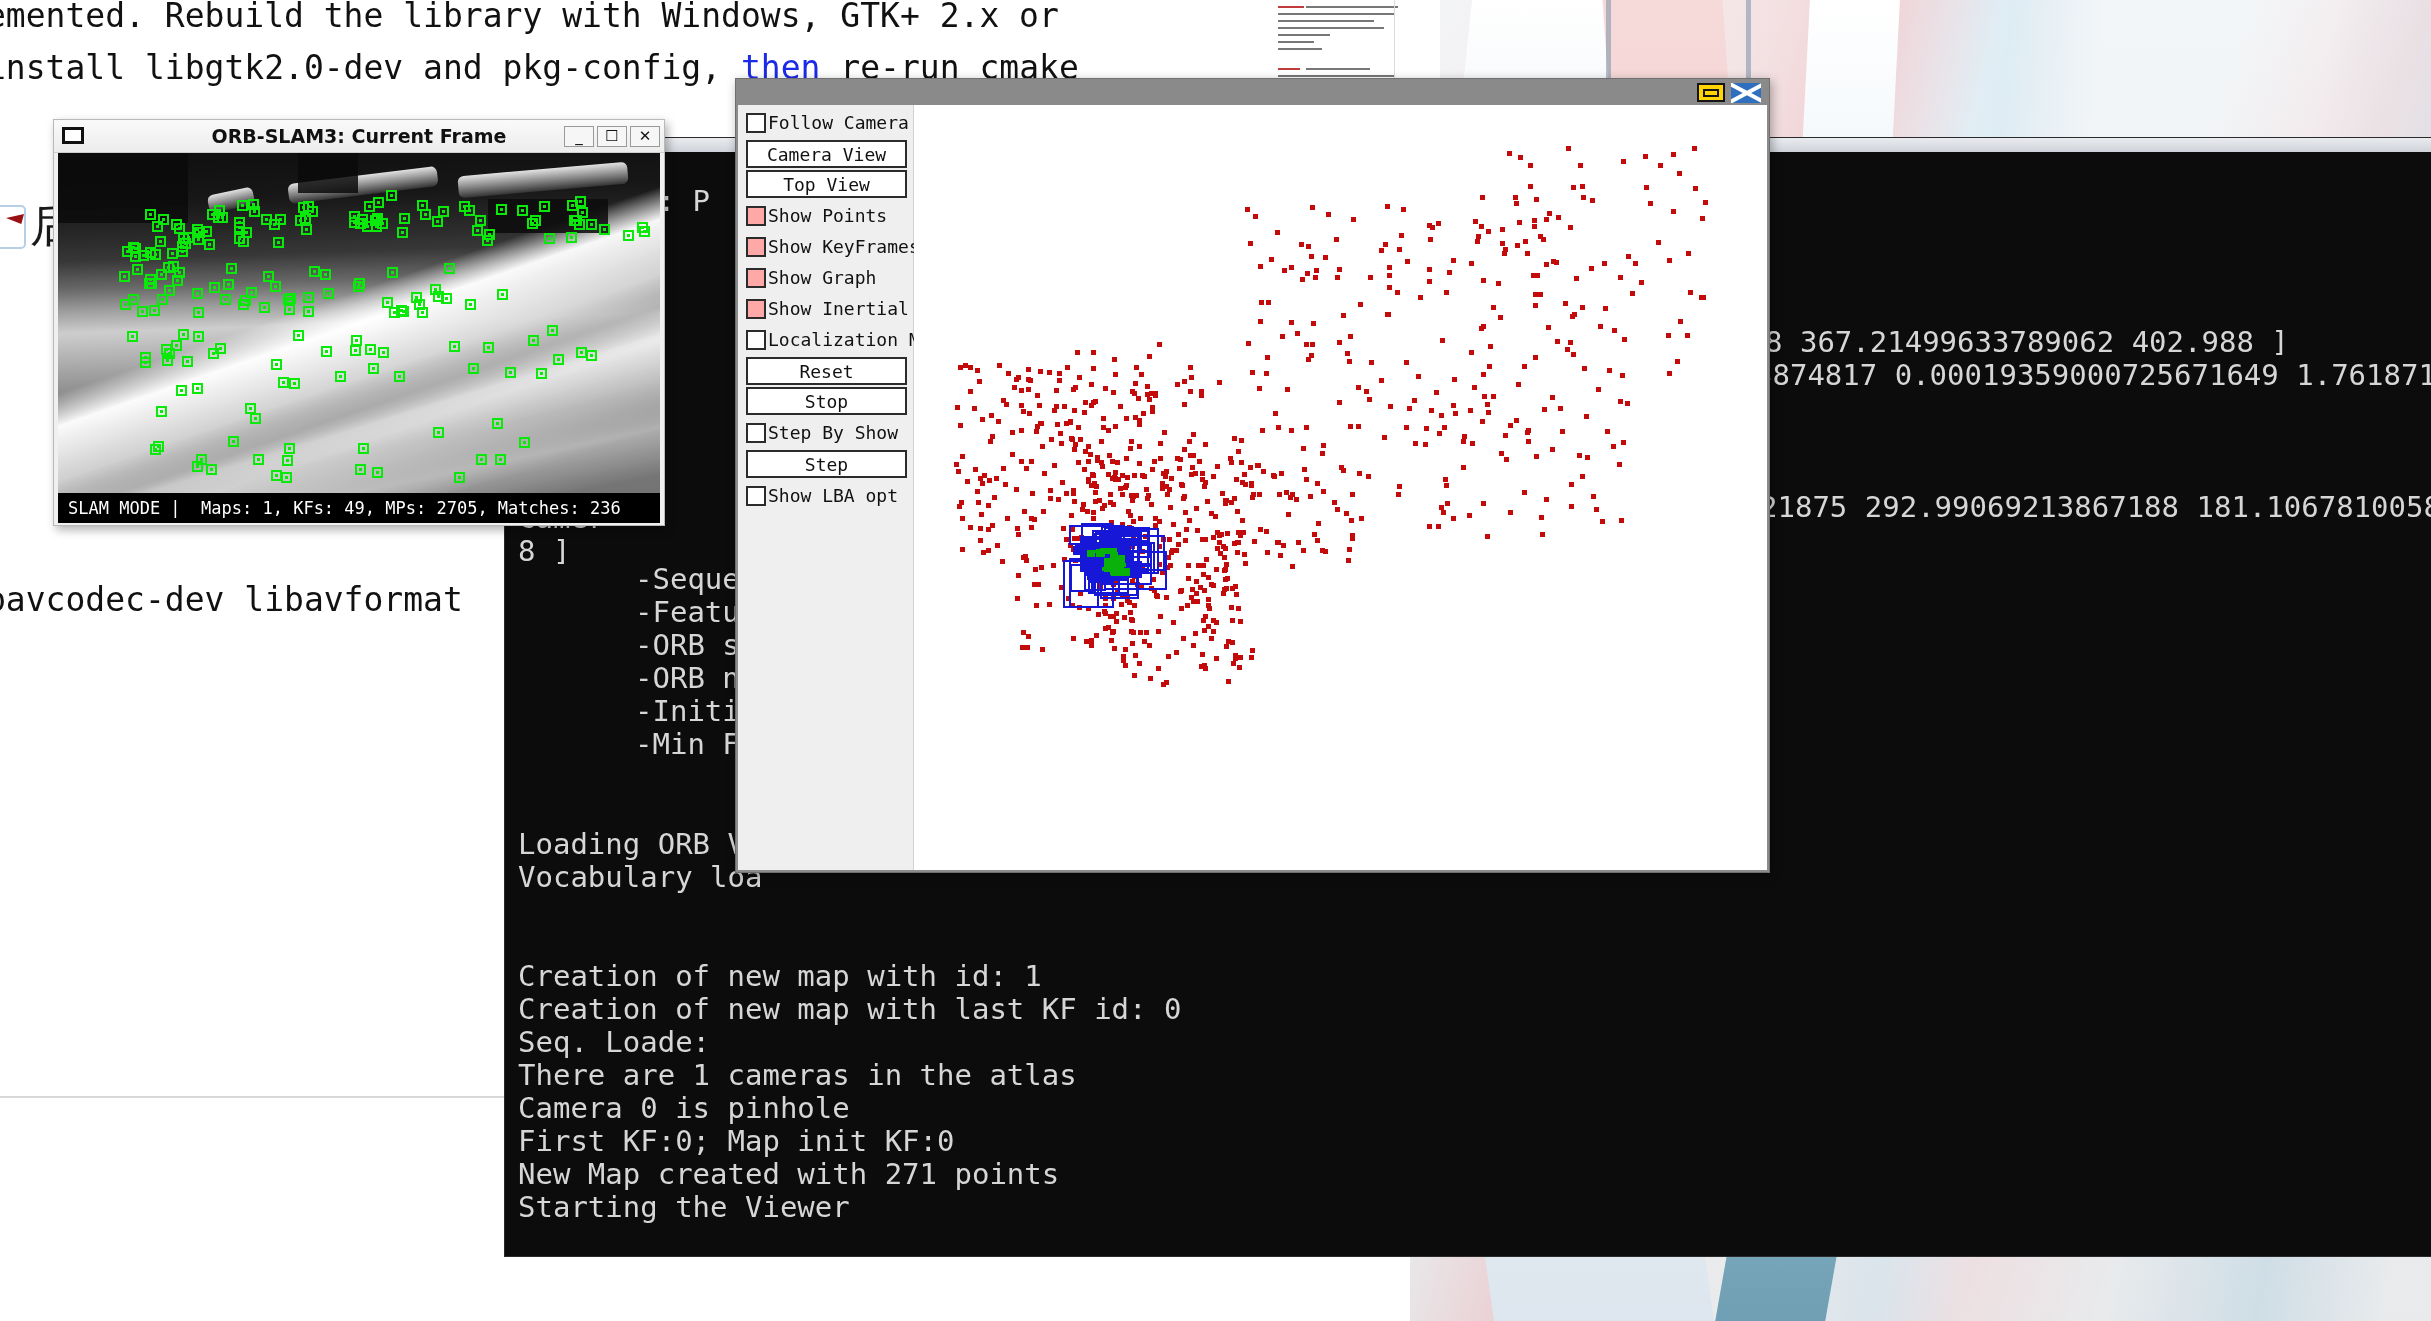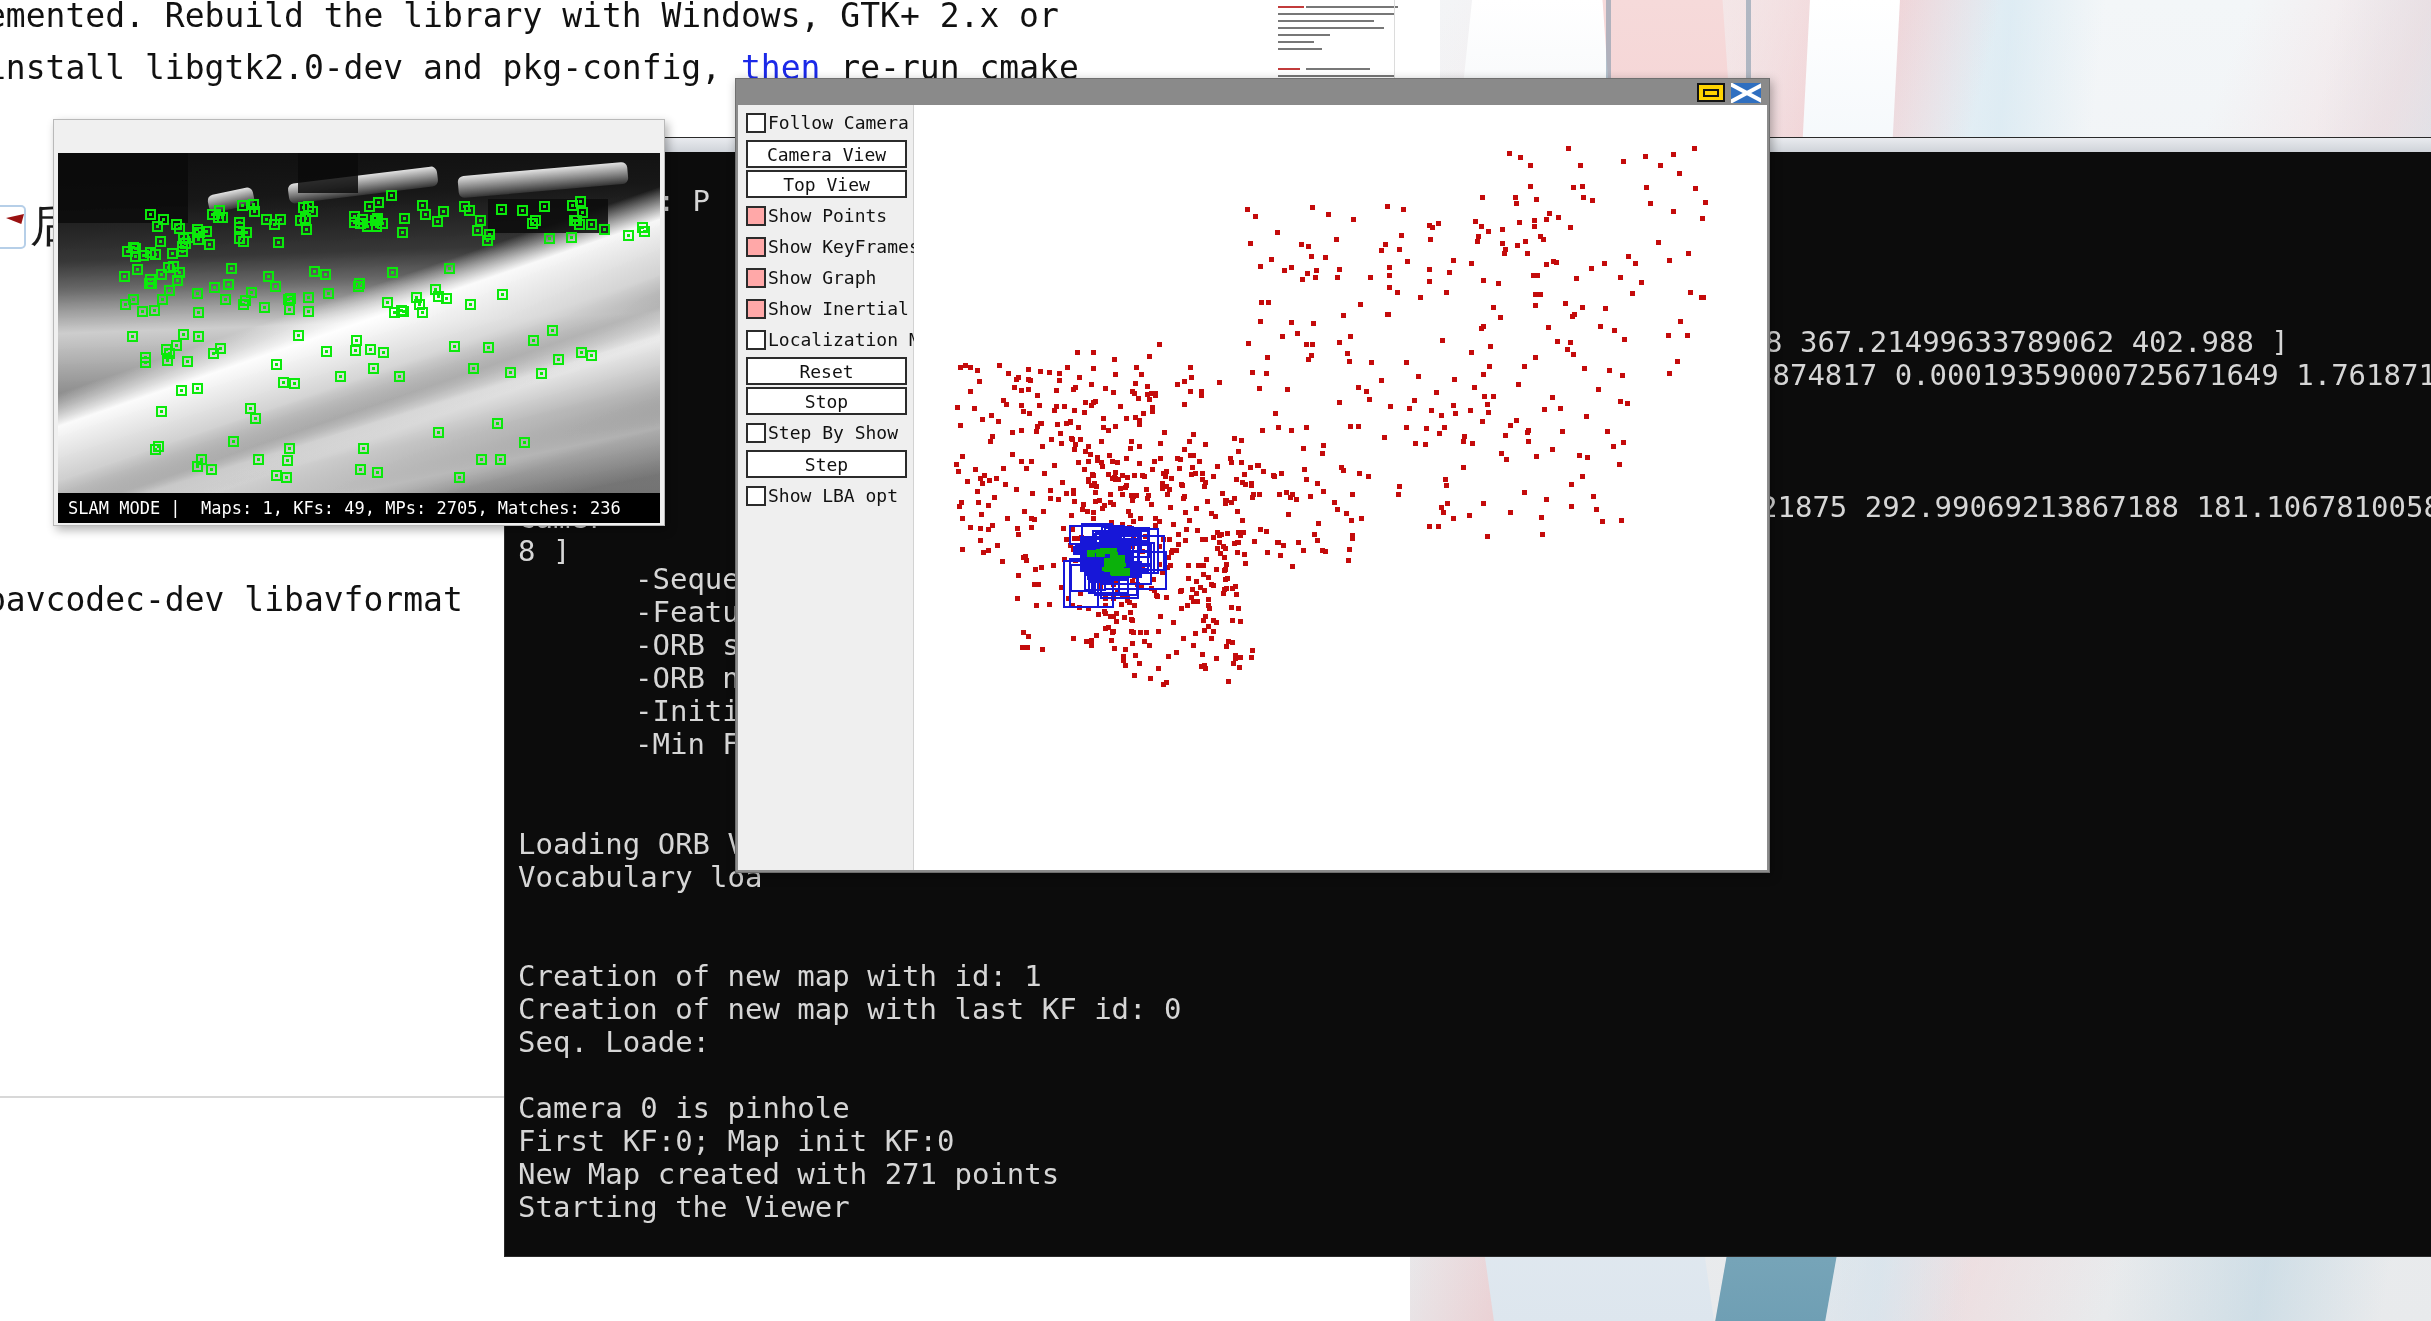--- a/index.html
+++ b/index.html
@@ -311,20 +311,21 @@
 
     <div class="term-line" style="left:1260px; top:188px;">8 367.21499633789062 402.988 ]</div>
     <div class="term-line" style="left:1250px; top:221px;">3874817 0.00019359000725671649 1.7618711358</div>
     <div class="term-line" style="left:1255px; top:353px;">21875 292.99069213867188 181.10678100585937</div>
 
     <div class="term-line" style="left:13px; top:690px;">Loading ORB Vo</div>
     <div class="term-line" style="left:13px; top:723px;">Vocabulary loa</div>
     <div class="term-line" style="left:13px; top:822px;">Creation of new map with id: 1</div>
     <div class="term-line" style="left:13px; top:855px;">Creation of new map with last KF id: 0</div>
     <div class="term-line" style="left:13px; top:888px;">Seq. Loade:</div>
+    <div class="term-line" style="left:13px; top:921px;">There are 1 cameras in the atlas</div>
     <div class="term-line" style="left:13px; top:954px;">Camera 0 is pinhole</div>
     <div class="term-line" style="left:13px; top:987px;">First KF:0; Map init KF:0</div>
     <div class="term-line" style="left:13px; top:1020px;">New Map created with 271 points</div>
     <div class="term-line" style="left:13px; top:1053px;">Starting the Viewer</div>
   </div>
 
   <div class="map-win">
     <div class="map-titlebar">
       <div class="map-btn-restore">
           <i></i>
@@ -1321,20 +1322,27 @@
           <div class="kf-green" style="left: 182px; top: 444px; width: 9px; height: 8px;"></div>
           <div class="kf-green" style="left: 178px; top: 445px; width: 15px; height: 3px;"></div>
           <div class="kf-green" style="left: 186px; top: 443px; width: 14px; height: 6px;"></div>
           <div class="kf-green" style="left: 196px; top: 443px; width: 7px; height: 6px;"></div>
           <div class="kf-green" style="left: 196px; top: 447px; width: 8px; height: 8px;"></div>
         </div>
     </div>
   </div>
 
   <div class="frame-win">
+    <div class="frame-titlebar">
+      <div class="frame-appicon"></div>
+      <div class="frame-title">ORB-SLAM3: Current Frame</div>
+      <div class="frame-btn min">_</div>
+      <div class="frame-btn max">☐</div>
+      <div class="frame-btn close">✕</div>
+    </div>
     <div class="frame-canvas">
       <div class="frame-img" id="frameimg">
         <div class="pipe" style="left:150px; top:38px; width:46px; height:18px; transform:rotate(-12deg);"></div>
         <div class="pipe" style="left:230px; top:22px; width:150px; height:20px; transform:rotate(-7deg);"></div>
         <div class="pipe" style="left:400px; top:16px; width:170px; height:22px; transform:rotate(-5deg);"></div>
         <div class="dark-blk" style="left:0; top:0; width:130px; height:70px;"></div>
         <div class="dark-blk" style="left:240px; top:0; width:60px; height:40px;"></div>
         <div class="dark-blk" style="left:430px; top:46px; width:120px; height:34px;"></div>
       <div class="kp" style="left: 119px; top: 88px;"></div>
           <div class="kp" style="left: 72px; top: 98px;"></div>

